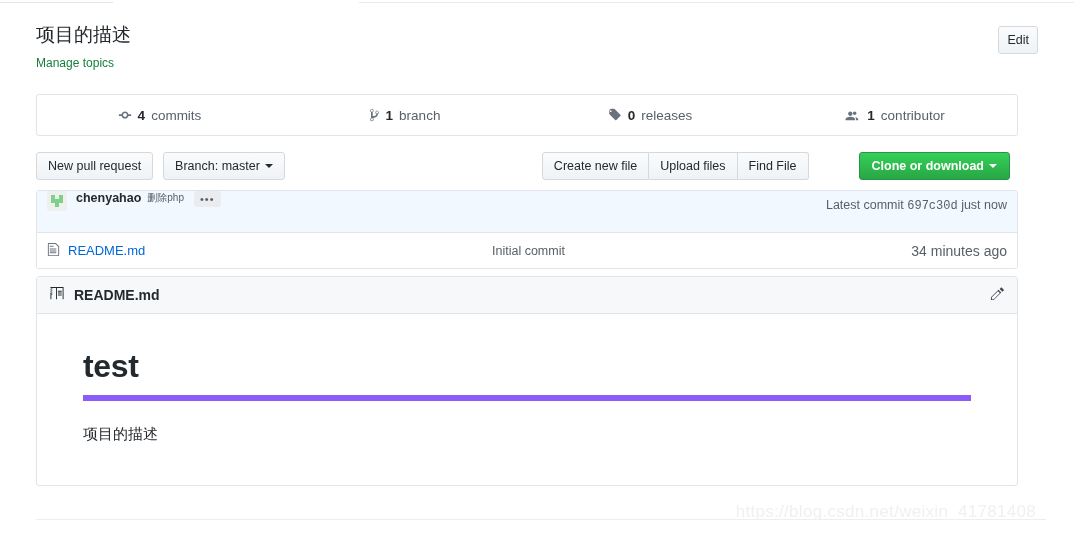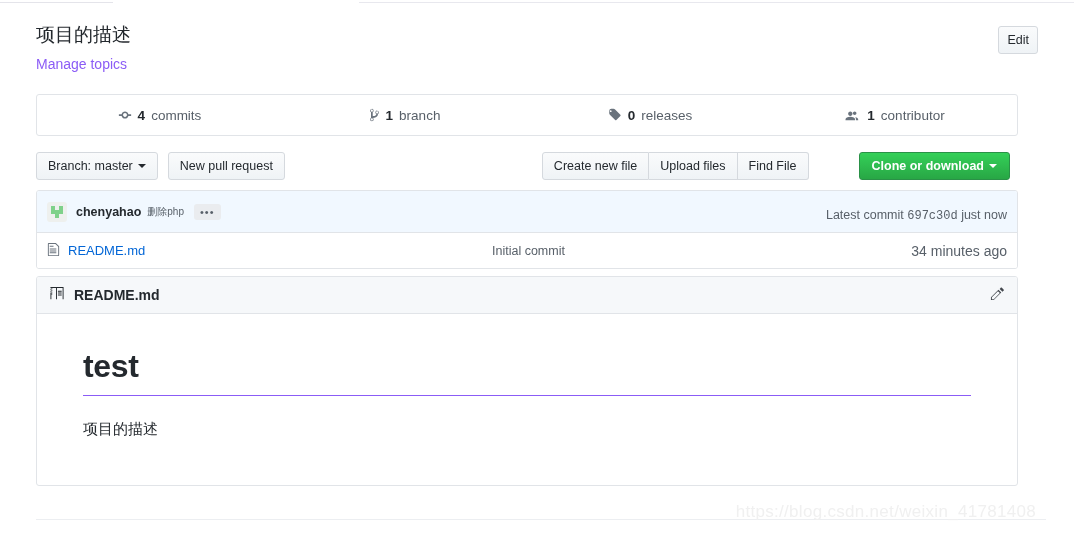--- a/index.html
+++ b/index.html
@@ -17,21 +17,21 @@
   .top-rule-left { position:absolute; left:0; top:2px; width:113px; height:1px; background:#e4e4ea; }
   .top-rule-right { position:absolute; left:359px; top:2px; width:715px; height:1px; background:#e8e8ee; }
 
   
   .repo-head { position:absolute; left:36px; top:22px; width:1002px; }
   .repo-desc {
     font-size:19px; line-height:26px; font-weight:400; color:#24292e; margin:0;
   }
   .manage-topics {
     display:inline-block; margin-top:8px;
-    font-size:14px; color:#8b5cf6; text-decoration:none; cursor:pointer;
+    font-size:12px; color:#15803d; text-decoration:none; cursor:pointer;
   }
   .edit-btn {
     position:absolute; right:0; top:4px;
     padding:4px 8px; font-size:12.5px; line-height:18px;
     color:#24292e; background:linear-gradient(#fafbfc,#eff3f6);
     border:1px solid #d5d9de; border-radius:3px; cursor:pointer;
   }
 
   
   .numbers {
@@ -73,21 +73,21 @@
     padding:4px 12px; border-radius:3px;
   }
   .btn-green .caret { border-top-color:#fff; }
 
   
   .filebox {
     position:absolute; left:36px; top:190px; width:982px;
     border:1px solid #e1e4e8; border-radius:3px; overflow:hidden; background:#fff;
   }
   .commit-row {
-    display:flex; align-items:center; height:42px; padding:0 10px;
+    display:flex; align-items:flex-start; height:42px; padding:0 10px;
     background:#f1f8ff; border-bottom:1px solid #e1e4e8;
   }
   .avatar {
     width:20px; height:20px; border-radius:3px; background:#eef0ee;
     display:grid; grid-template-columns:repeat(5,1fr); grid-template-rows:repeat(5,1fr);
     overflow:hidden; flex:none;
   }
   .avatar i { display:block; background:transparent; }
   .avatar i.g { background:#7fd18a; }
   .commit-author { font-size:12.5px; font-weight:600; color:#24292e; margin-left:9px; cursor:pointer; }
@@ -122,21 +122,21 @@
   }
   .readme-head {
     display:flex; align-items:center; height:37px; padding:0 12px;
     background:#f6f8fa; border-bottom:1px solid #e1e4e8;
   }
   .readme-title { font-size:14px; font-weight:600; color:#24292e; margin-left:9px; }
   .pencil { margin-left:auto; cursor:pointer; display:block; fill:#44484e; }
   .readme-body { padding:34px 46px 20px 46px; }
   .readme-h1 {
     margin:0; font-size:32px; font-weight:700; color:#24292e;
-    letter-spacing:-0.3px; padding-bottom:10px; border-bottom:1px solid #8b5cf6;
+    letter-spacing:-0.3px; padding-bottom:10px; border-bottom:6px solid #8b5cf6;
   }
   .readme-p { margin:22px 0 0 0; font-size:15px; color:#24292e; line-height:22px; }
 
   
   .bottom-rule { position:absolute; left:36px; top:519px; width:1010px; height:1px; background:#eceef1; }
   .watermark {
     position:absolute; right:8px; top:502px;
     font-size:17px; color:#f0f0f0; letter-spacing:0.3px;
     font-family:"Liberation Sans", sans-serif; user-select:none;
   }
@@ -194,25 +194,25 @@
         </svg>
       </span>
       <span class="n">1</span>
       <span>contributor</span>
     </div>
 
   </div>
 
   <div class="toolbar">
     <div class="toolbar-left">
+      <button class="btn">New pull request</button>
       <button class="btn">
         <span>Branch: master</span>
         <span class="caret"></span>
       </button>
-      <button class="btn">New pull request</button>
     </div>
 
     <div class="toolbar-right">
       <div class="grp">
         <button class="btn">Create new file</button>
         <button class="btn">Upload files</button>
         <button class="btn">Find File</button>
       </div>
       <button class="btn btn-green">
         <span>Clone or download</span>

